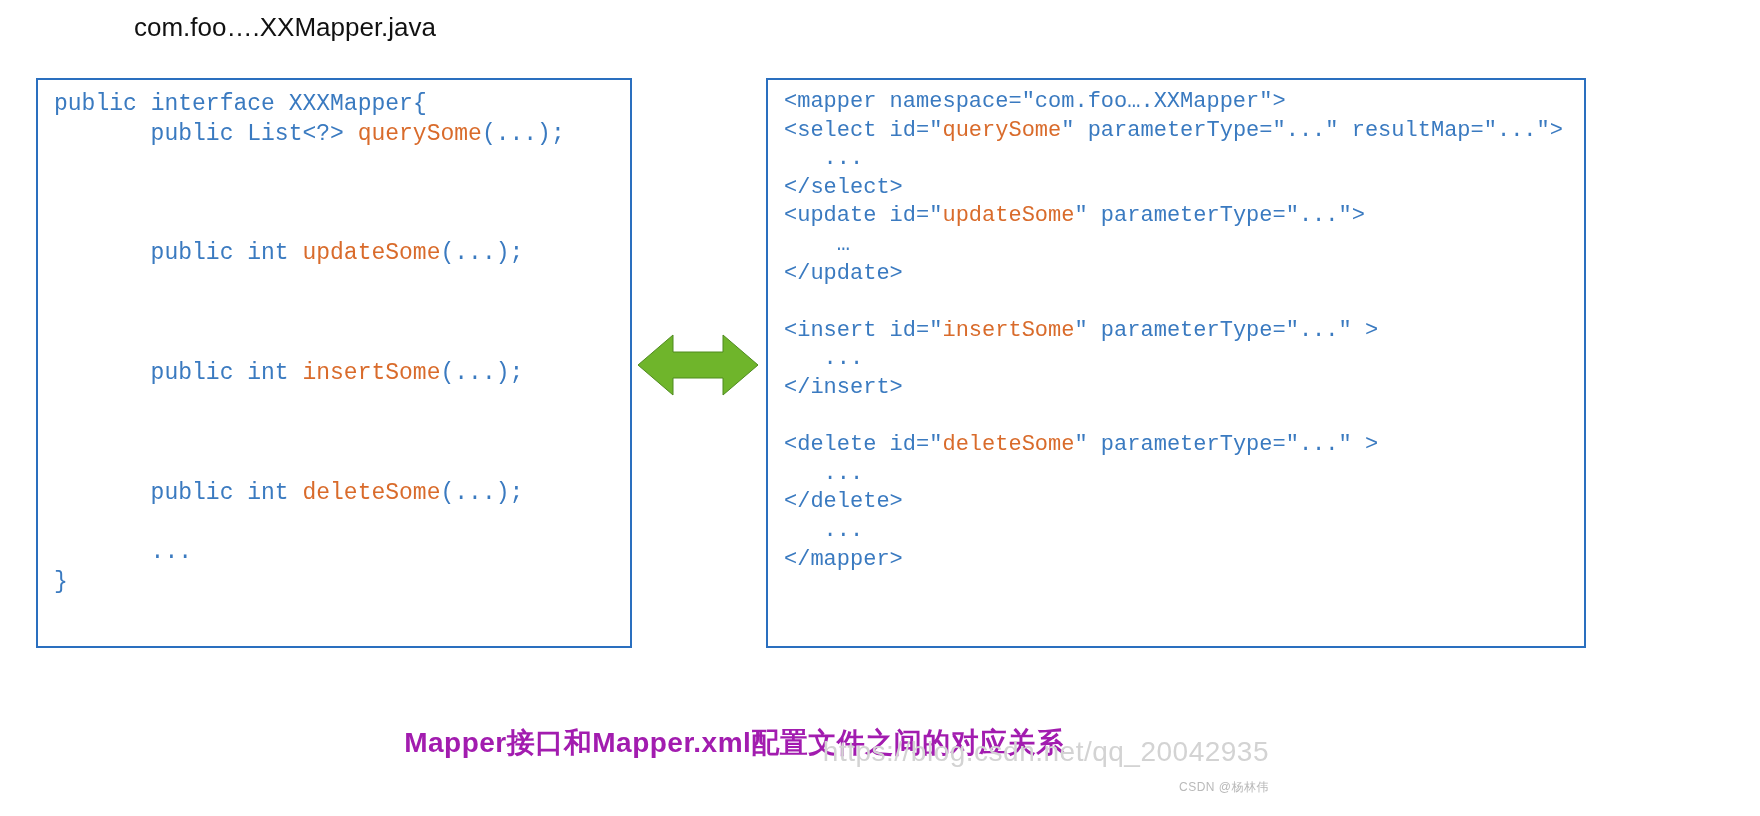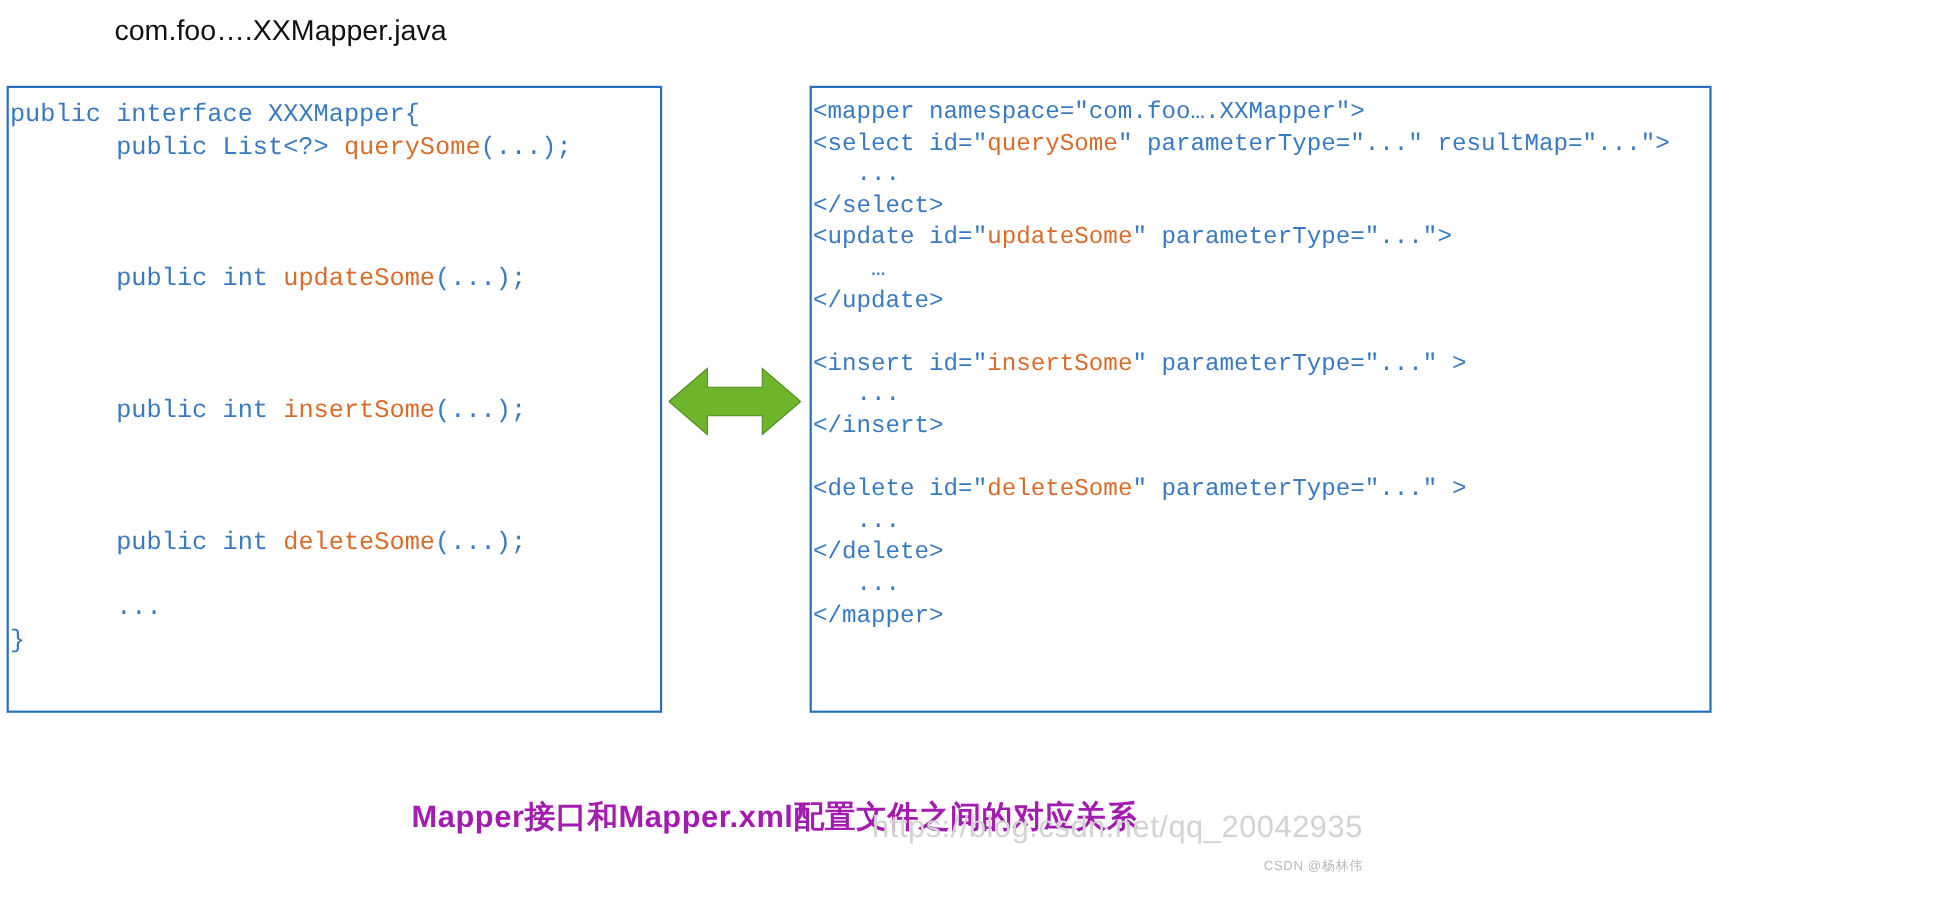--- a/index.html
+++ b/index.html
@@ -8,38 +8,39 @@
     width: 1760px;
     height: 816px;
     background: #ffffff;
     font-family: "Microsoft YaHei", "SimSun", Arial, sans-serif;
     color: #000;
   }
   .canvas {
     position: relative;
     width: 1409px;
     height: 816px;
+    margin-left: 30px;
   }
   .title {
     position: absolute;
     font-size: 26px;
     color: #111;
   }
   .box {
     position: absolute;
     border: 2px solid #2a6fbf;
     background: #fff;
     box-sizing: border-box;
   }
   .code {
     font-family: Consolas, "Courier New", monospace;
     font-size: 23px;
     line-height: 1.3;
     white-space: pre;
-    padding: 8px 1px;
+    padding: 8px 16px;
     color: #3a7ac0; 
     filter: blur(0.4px);
   }
   .java .code { padding-top: 10px; }
   .xml  .code { font-size: 22px; padding-top: 8px; }
   .kw  { color: #3a7ac0; }   
   .fn  { color: #d96b2b; }   
   .pn  { color: #3a7ac0; }   
   .caption {
     position: absolute;

